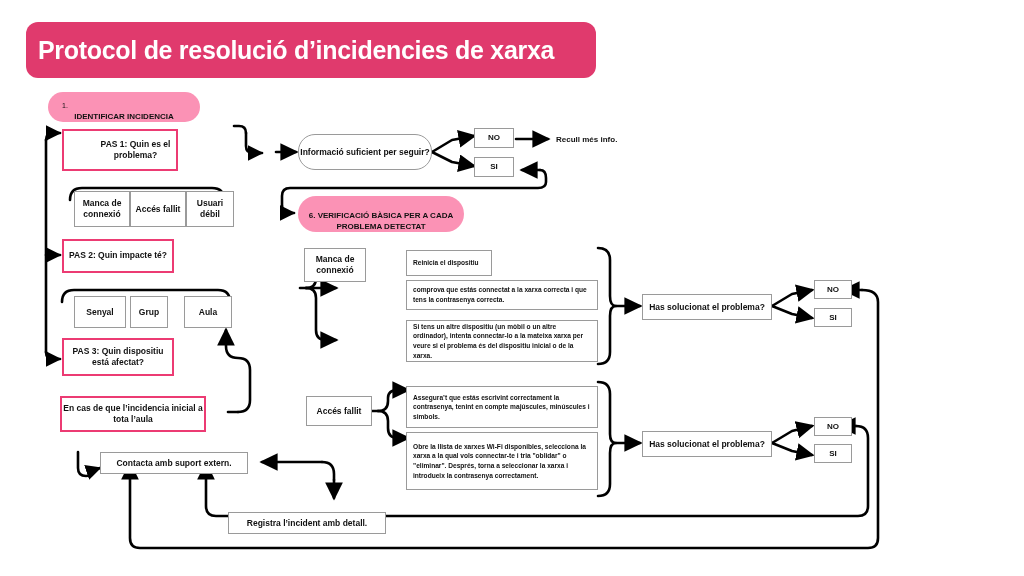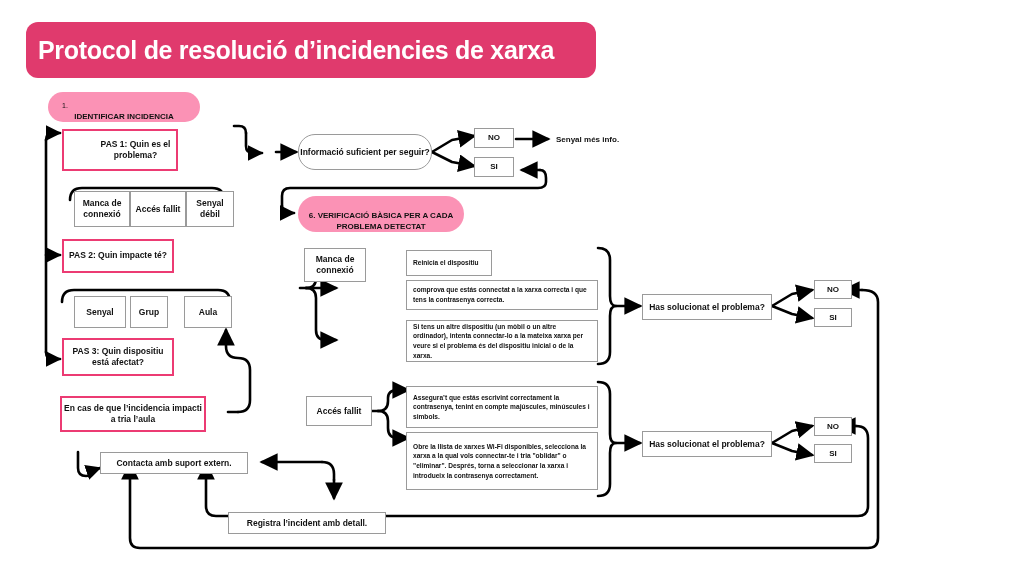--- a/index.html
+++ b/index.html
@@ -129,21 +129,21 @@
     <span>PAS 1: Quin es el problema?</span>
   </div>
 
   <div class="node plain" style="left:74px;top:191px;width:56px;height:36px;">
     <span>Manca de connexió</span>
   </div>
   <div class="node plain" style="left:130px;top:191px;width:56px;height:36px;">
     <span>Accés fallit</span>
   </div>
   <div class="node plain" style="left:186px;top:191px;width:48px;height:36px;">
-    <span>Senyal débil</span>
+    <span>Usuari débil</span>
   </div>
 
   <div class="node pas" style="left:62px;top:239px;width:112px;height:34px;">
     <span>PAS 2: Quin impacte té?</span>
   </div>
 
   <div class="node plain" style="left:74px;top:296px;width:52px;height:32px;">
     <span>Senyal</span>
   </div>
   <div class="node plain" style="left:130px;top:296px;width:38px;height:32px;">
@@ -151,21 +151,21 @@
   </div>
   <div class="node plain" style="left:184px;top:296px;width:48px;height:32px;">
     <span>Aula</span>
   </div>
 
   <div class="node pas" style="left:62px;top:338px;width:112px;height:38px;">
     <span>PAS 3: Quin dispositiu está afectat?</span>
   </div>
 
   <div class="node pas" style="left:60px;top:396px;width:146px;height:36px;">
-    <span>En cas de que l’incidencia impacti a tria l’aula</span>
+    <span>En cas de que l’incidencia inicial a tota l’aula</span>
   </div>
 
   <div class="node plain" style="left:100px;top:452px;width:148px;height:22px;text-align:center;">
     <span>Contacta amb suport extern.</span>
   </div>
 
   <div class="node plain" style="left:228px;top:512px;width:158px;height:22px;">
     <span>Registra l’incident amb detall.</span>
   </div>
 
@@ -174,21 +174,21 @@
   </div>
 
   <div class="node plain tiny" style="left:474px;top:128px;width:40px;height:20px;">
     <span>NO</span>
   </div>
   <div class="node plain tiny" style="left:474px;top:157px;width:40px;height:20px;">
     <span>SI</span>
   </div>
 
   <div class="freetext" style="left:556px;top:135px;">
-    <span>Senyal més info.</span>
+    <span>Recull més info.</span>
   </div>
 
   <div class="node plain" style="left:304px;top:248px;width:62px;height:34px;">
     <span>Manca de connexió</span>
   </div>
 
   <div class="node para" style="left:406px;top:250px;width:86px;height:26px;">
     <span>Reinicia el dispositiu</span>
   </div>
   <div class="node para" style="left:406px;top:280px;width:192px;height:30px;">

